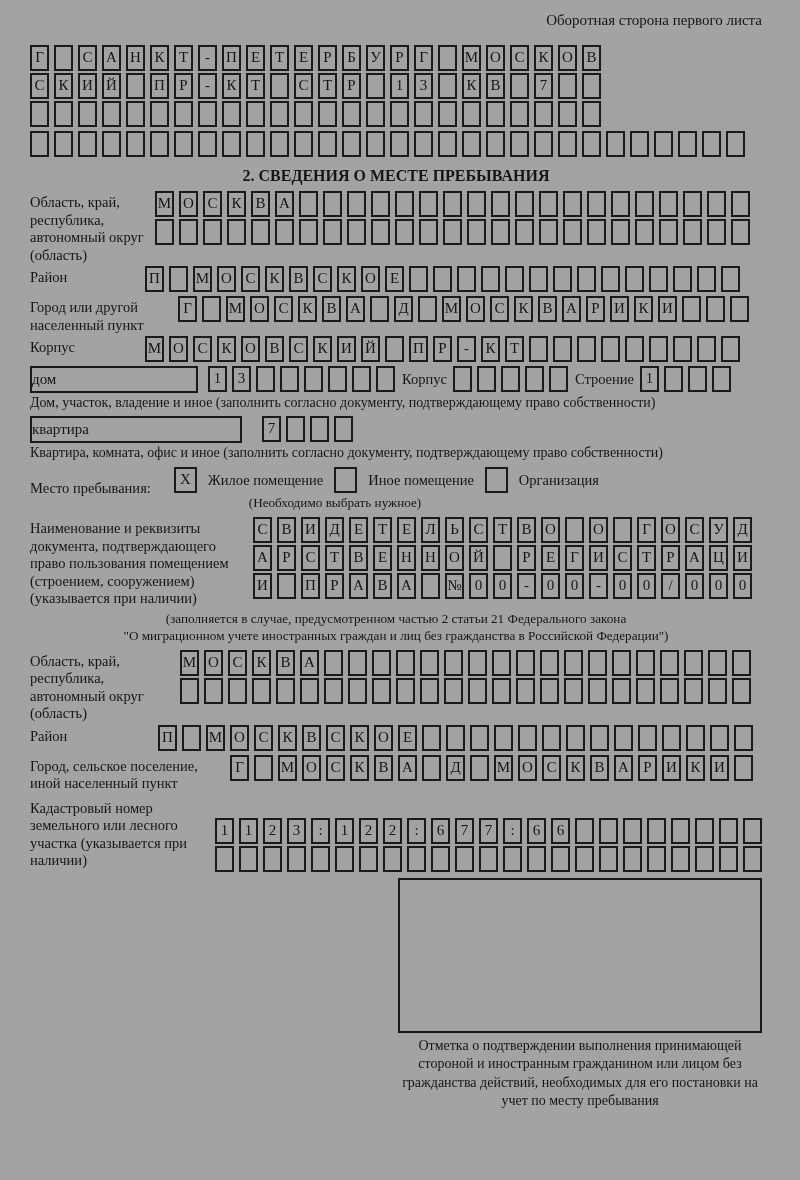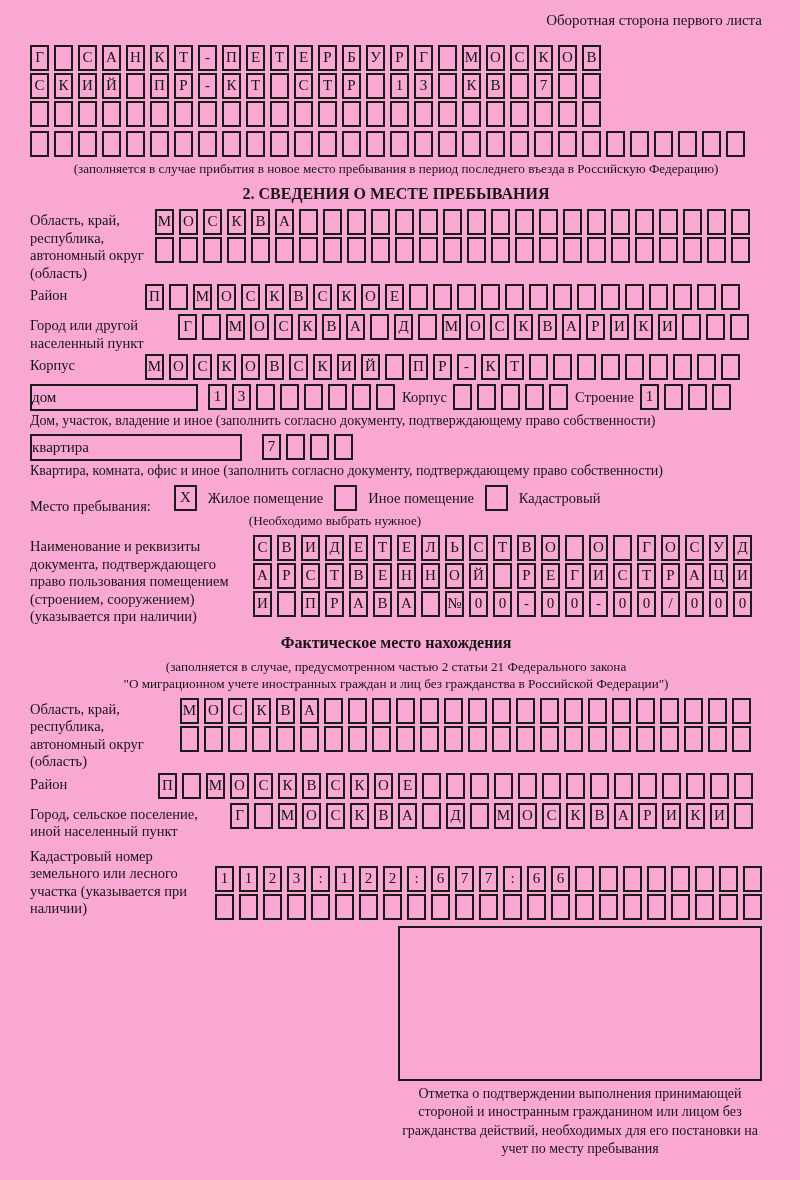--- a/index.html
+++ b/index.html
@@ -1,19 +1,19 @@
 <!DOCTYPE html>
 <html><head>
 <meta charset="utf-8">
 <style>
   html,body{margin:0;padding:0;background:#ffffff;}
   .page{
     width:800px;height:1180px;box-sizing:border-box;
     padding:12px 38px 0 30px;
-    background:#f9a8d4;color:#151515;
+    background:#a3a3a3;color:#151515;
     font-family:"Liberation Serif", "DejaVu Serif", serif;
     overflow:hidden;position:relative;
   }
   .corner{ text-align:right; font-size:15px; margin-bottom:16px; }
 
   
   .cellrow{ white-space:nowrap; height:28px; }
   .cell{
     display:inline-block; box-sizing:border-box;
     width:19px; height:26px; margin-right:5px;
@@ -75,21 +75,20 @@
   <div class="corner">Оборотная сторона первого листа</div>
 
   <div class="field">
     <div class="rows">
       <div class="cellrow"><span class="cell">Г</span><span class="cell"></span><span class="cell">С</span><span class="cell">А</span><span class="cell">Н</span><span class="cell">К</span><span class="cell">Т</span><span class="cell">-</span><span class="cell">П</span><span class="cell">Е</span><span class="cell">Т</span><span class="cell">Е</span><span class="cell">Р</span><span class="cell">Б</span><span class="cell">У</span><span class="cell">Р</span><span class="cell">Г</span><span class="cell"></span><span class="cell">М</span><span class="cell">О</span><span class="cell">С</span><span class="cell">К</span><span class="cell">О</span><span class="cell">В</span></div>
       <div class="cellrow"><span class="cell">С</span><span class="cell">К</span><span class="cell">И</span><span class="cell">Й</span><span class="cell"></span><span class="cell">П</span><span class="cell">Р</span><span class="cell">-</span><span class="cell">К</span><span class="cell">Т</span><span class="cell"></span><span class="cell">С</span><span class="cell">Т</span><span class="cell">Р</span><span class="cell"></span><span class="cell">1</span><span class="cell">3</span><span class="cell"></span><span class="cell">К</span><span class="cell">В</span><span class="cell"></span><span class="cell">7</span><span class="cell"></span><span class="cell"></span></div>
       <div class="cellrow"><span class="cell"></span><span class="cell"></span><span class="cell"></span><span class="cell"></span><span class="cell"></span><span class="cell"></span><span class="cell"></span><span class="cell"></span><span class="cell"></span><span class="cell"></span><span class="cell"></span><span class="cell"></span><span class="cell"></span><span class="cell"></span><span class="cell"></span><span class="cell"></span><span class="cell"></span><span class="cell"></span><span class="cell"></span><span class="cell"></span><span class="cell"></span><span class="cell"></span><span class="cell"></span><span class="cell"></span></div>
     </div>
   </div>
   <div class="cellrow"><span class="cell"></span><span class="cell"></span><span class="cell"></span><span class="cell"></span><span class="cell"></span><span class="cell"></span><span class="cell"></span><span class="cell"></span><span class="cell"></span><span class="cell"></span><span class="cell"></span><span class="cell"></span><span class="cell"></span><span class="cell"></span><span class="cell"></span><span class="cell"></span><span class="cell"></span><span class="cell"></span><span class="cell"></span><span class="cell"></span><span class="cell"></span><span class="cell"></span><span class="cell"></span><span class="cell"></span><span class="cell"></span><span class="cell"></span><span class="cell"></span><span class="cell"></span><span class="cell"></span><span class="cell"></span></div>
-  <div class="note-c">(заполняется в случае прибытия в новое место пребывания в период последнего въезда в Российскую Федерацию)</div>
 
   <div class="title">2. СВЕДЕНИЯ О МЕСТЕ ПРЕБЫВАНИЯ</div>
 
   <div class="field">
     <div class="lab w125">Область, край, республика, автономный округ (область)</div>
     <div class="rows">
       <div class="cellrow"><span class="cell">М</span><span class="cell">О</span><span class="cell">С</span><span class="cell">К</span><span class="cell">В</span><span class="cell">А</span><span class="cell"></span><span class="cell"></span><span class="cell"></span><span class="cell"></span><span class="cell"></span><span class="cell"></span><span class="cell"></span><span class="cell"></span><span class="cell"></span><span class="cell"></span><span class="cell"></span><span class="cell"></span><span class="cell"></span><span class="cell"></span><span class="cell"></span><span class="cell"></span><span class="cell"></span><span class="cell"></span><span class="cell"></span></div>
       <div class="cellrow"><span class="cell"></span><span class="cell"></span><span class="cell"></span><span class="cell"></span><span class="cell"></span><span class="cell"></span><span class="cell"></span><span class="cell"></span><span class="cell"></span><span class="cell"></span><span class="cell"></span><span class="cell"></span><span class="cell"></span><span class="cell"></span><span class="cell"></span><span class="cell"></span><span class="cell"></span><span class="cell"></span><span class="cell"></span><span class="cell"></span><span class="cell"></span><span class="cell"></span><span class="cell"></span><span class="cell"></span><span class="cell"></span></div>
     </div>
   </div>
@@ -125,34 +124,33 @@
   </div>
   <div class="caption">Квартира, комната, офис и иное (заполнить согласно документу, подтверждающему право собственности)</div>
 
   <div class="stayrow">
     <span class="staylab">Место пребывания:</span>
     <span class="checkbox">X</span>
     <span class="optlab">Жилое помещение</span>
     <span class="checkbox"></span>
     <span class="optlab">Иное помещение</span>
     <span class="checkbox"></span>
-    <span class="optlab">Кадастровый</span>
+    <span class="optlab">Организация</span>
   </div>
   <div class="choosenote">(Необходимо выбрать нужное)</div>
 
   <div class="field">
     <div class="lab w223">Наименование и реквизиты документа, подтверждающего право пользования помещением (строением, сооружением) (указывается при наличии)</div>
     <div class="rows">
       <div class="cellrow"><span class="cell">С</span><span class="cell">В</span><span class="cell">И</span><span class="cell">Д</span><span class="cell">Е</span><span class="cell">Т</span><span class="cell">Е</span><span class="cell">Л</span><span class="cell">Ь</span><span class="cell">С</span><span class="cell">Т</span><span class="cell">В</span><span class="cell">О</span><span class="cell"></span><span class="cell">О</span><span class="cell"></span><span class="cell">Г</span><span class="cell">О</span><span class="cell">С</span><span class="cell">У</span><span class="cell">Д</span></div>
       <div class="cellrow"><span class="cell">А</span><span class="cell">Р</span><span class="cell">С</span><span class="cell">Т</span><span class="cell">В</span><span class="cell">Е</span><span class="cell">Н</span><span class="cell">Н</span><span class="cell">О</span><span class="cell">Й</span><span class="cell"></span><span class="cell">Р</span><span class="cell">Е</span><span class="cell">Г</span><span class="cell">И</span><span class="cell">С</span><span class="cell">Т</span><span class="cell">Р</span><span class="cell">А</span><span class="cell">Ц</span><span class="cell">И</span></div>
       <div class="cellrow"><span class="cell">И</span><span class="cell"></span><span class="cell">П</span><span class="cell">Р</span><span class="cell">А</span><span class="cell">В</span><span class="cell">А</span><span class="cell"></span><span class="cell">№</span><span class="cell">0</span><span class="cell">0</span><span class="cell">-</span><span class="cell">0</span><span class="cell">0</span><span class="cell">-</span><span class="cell">0</span><span class="cell">0</span><span class="cell">/</span><span class="cell">0</span><span class="cell">0</span><span class="cell">0</span></div>
     </div>
   </div>
 
-  <div class="title">Фактическое место нахождения</div>
   <div class="fact-notes">
     <div class="fact-note">(заполняется в случае, предусмотренном частью 2 статьи 21 Федерального закона</div>
     <div class="fact-note">"О миграционном учете иностранных граждан и лиц без гражданства в Российской Федерации")</div>
   </div>
 
   <div class="field">
     <div class="lab w150">Область, край, республика, автономный округ (область)</div>
     <div class="rows">
       <div class="cellrow"><span class="cell">М</span><span class="cell">О</span><span class="cell">С</span><span class="cell">К</span><span class="cell">В</span><span class="cell">А</span><span class="cell"></span><span class="cell"></span><span class="cell"></span><span class="cell"></span><span class="cell"></span><span class="cell"></span><span class="cell"></span><span class="cell"></span><span class="cell"></span><span class="cell"></span><span class="cell"></span><span class="cell"></span><span class="cell"></span><span class="cell"></span><span class="cell"></span><span class="cell"></span><span class="cell"></span><span class="cell"></span></div>
       <div class="cellrow"><span class="cell"></span><span class="cell"></span><span class="cell"></span><span class="cell"></span><span class="cell"></span><span class="cell"></span><span class="cell"></span><span class="cell"></span><span class="cell"></span><span class="cell"></span><span class="cell"></span><span class="cell"></span><span class="cell"></span><span class="cell"></span><span class="cell"></span><span class="cell"></span><span class="cell"></span><span class="cell"></span><span class="cell"></span><span class="cell"></span><span class="cell"></span><span class="cell"></span><span class="cell"></span><span class="cell"></span></div>

